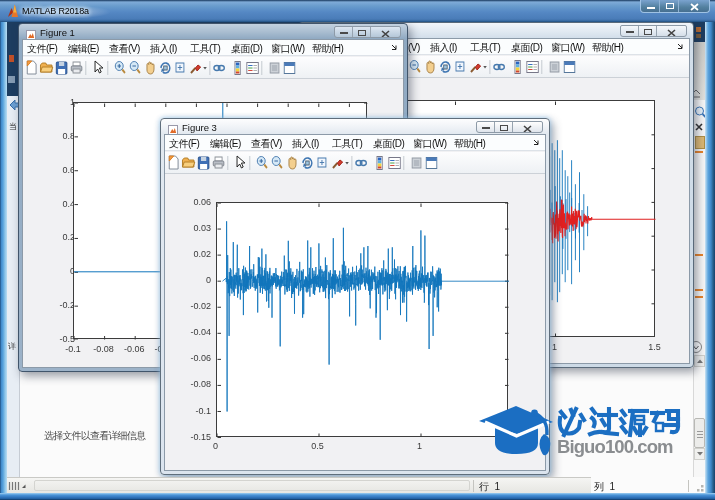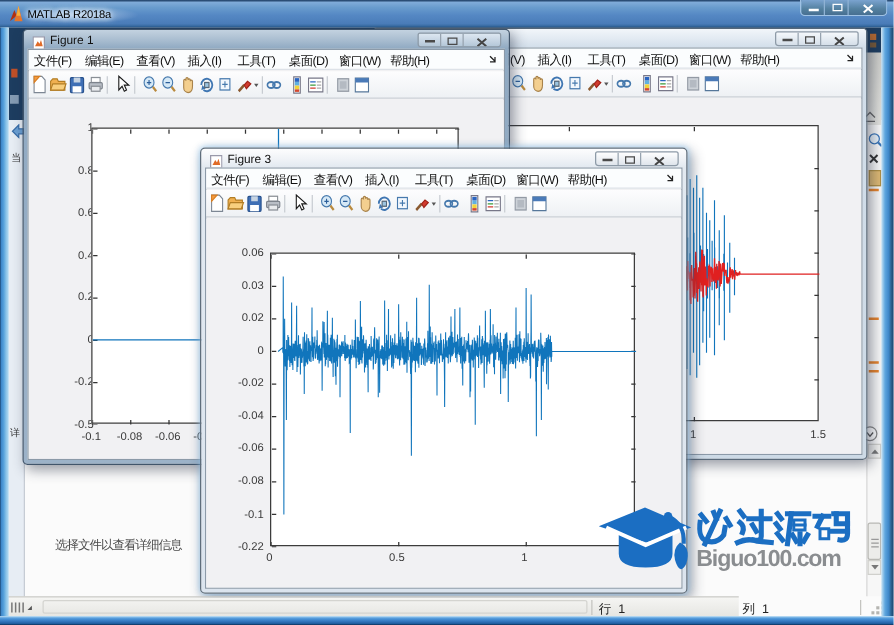--- a/index.html
+++ b/index.html
@@ -467,21 +467,21 @@
     <div class="fbody">
           <div class="yl" style="top:22.0px;width:46px">0.06</div>
           <div class="yl" style="top:48.1px;width:46px">0.03</div>
           <div class="yl" style="top:74.1px;width:46px">0.02</div>
           <div class="yl" style="top:100.2px;width:46px">0</div>
           <div class="yl" style="top:126.2px;width:46px">-0.02</div>
           <div class="yl" style="top:152.3px;width:46px">-0.04</div>
           <div class="yl" style="top:178.4px;width:46px">-0.06</div>
           <div class="yl" style="top:204.4px;width:46px">-0.08</div>
           <div class="yl" style="top:230.5px;width:46px">-0.1</div>
-          <div class="yl" style="top:256.5px;width:46px">-0.22</div>
+          <div class="yl" style="top:256.5px;width:46px">-0.15</div>
           <div class="xl" style="left:32.5px;top:266px;width:36px">0</div>
           <div class="xl" style="left:134.5px;top:266px;width:36px">0.5</div>
           <div class="xl" style="left:236.5px;top:266px;width:36px">1</div>
           <div class="xl" style="left:338.5px;top:266px;width:36px">1.5</div>
 <div class="axes" style="left:50.5px;top:27px;width:292px;height:234.5px">
 <svg class="tks" width="292" height="234.5">
               <g stroke="#333" stroke-width="1">
                 <line x1="0" y1="0.5" x2="0" y2="4.0"></line>
                 <line x1="0" y1="234.0" x2="0" y2="230.5"></line>
                 <line x1="102" y1="0.5" x2="102" y2="4.0"></line>

